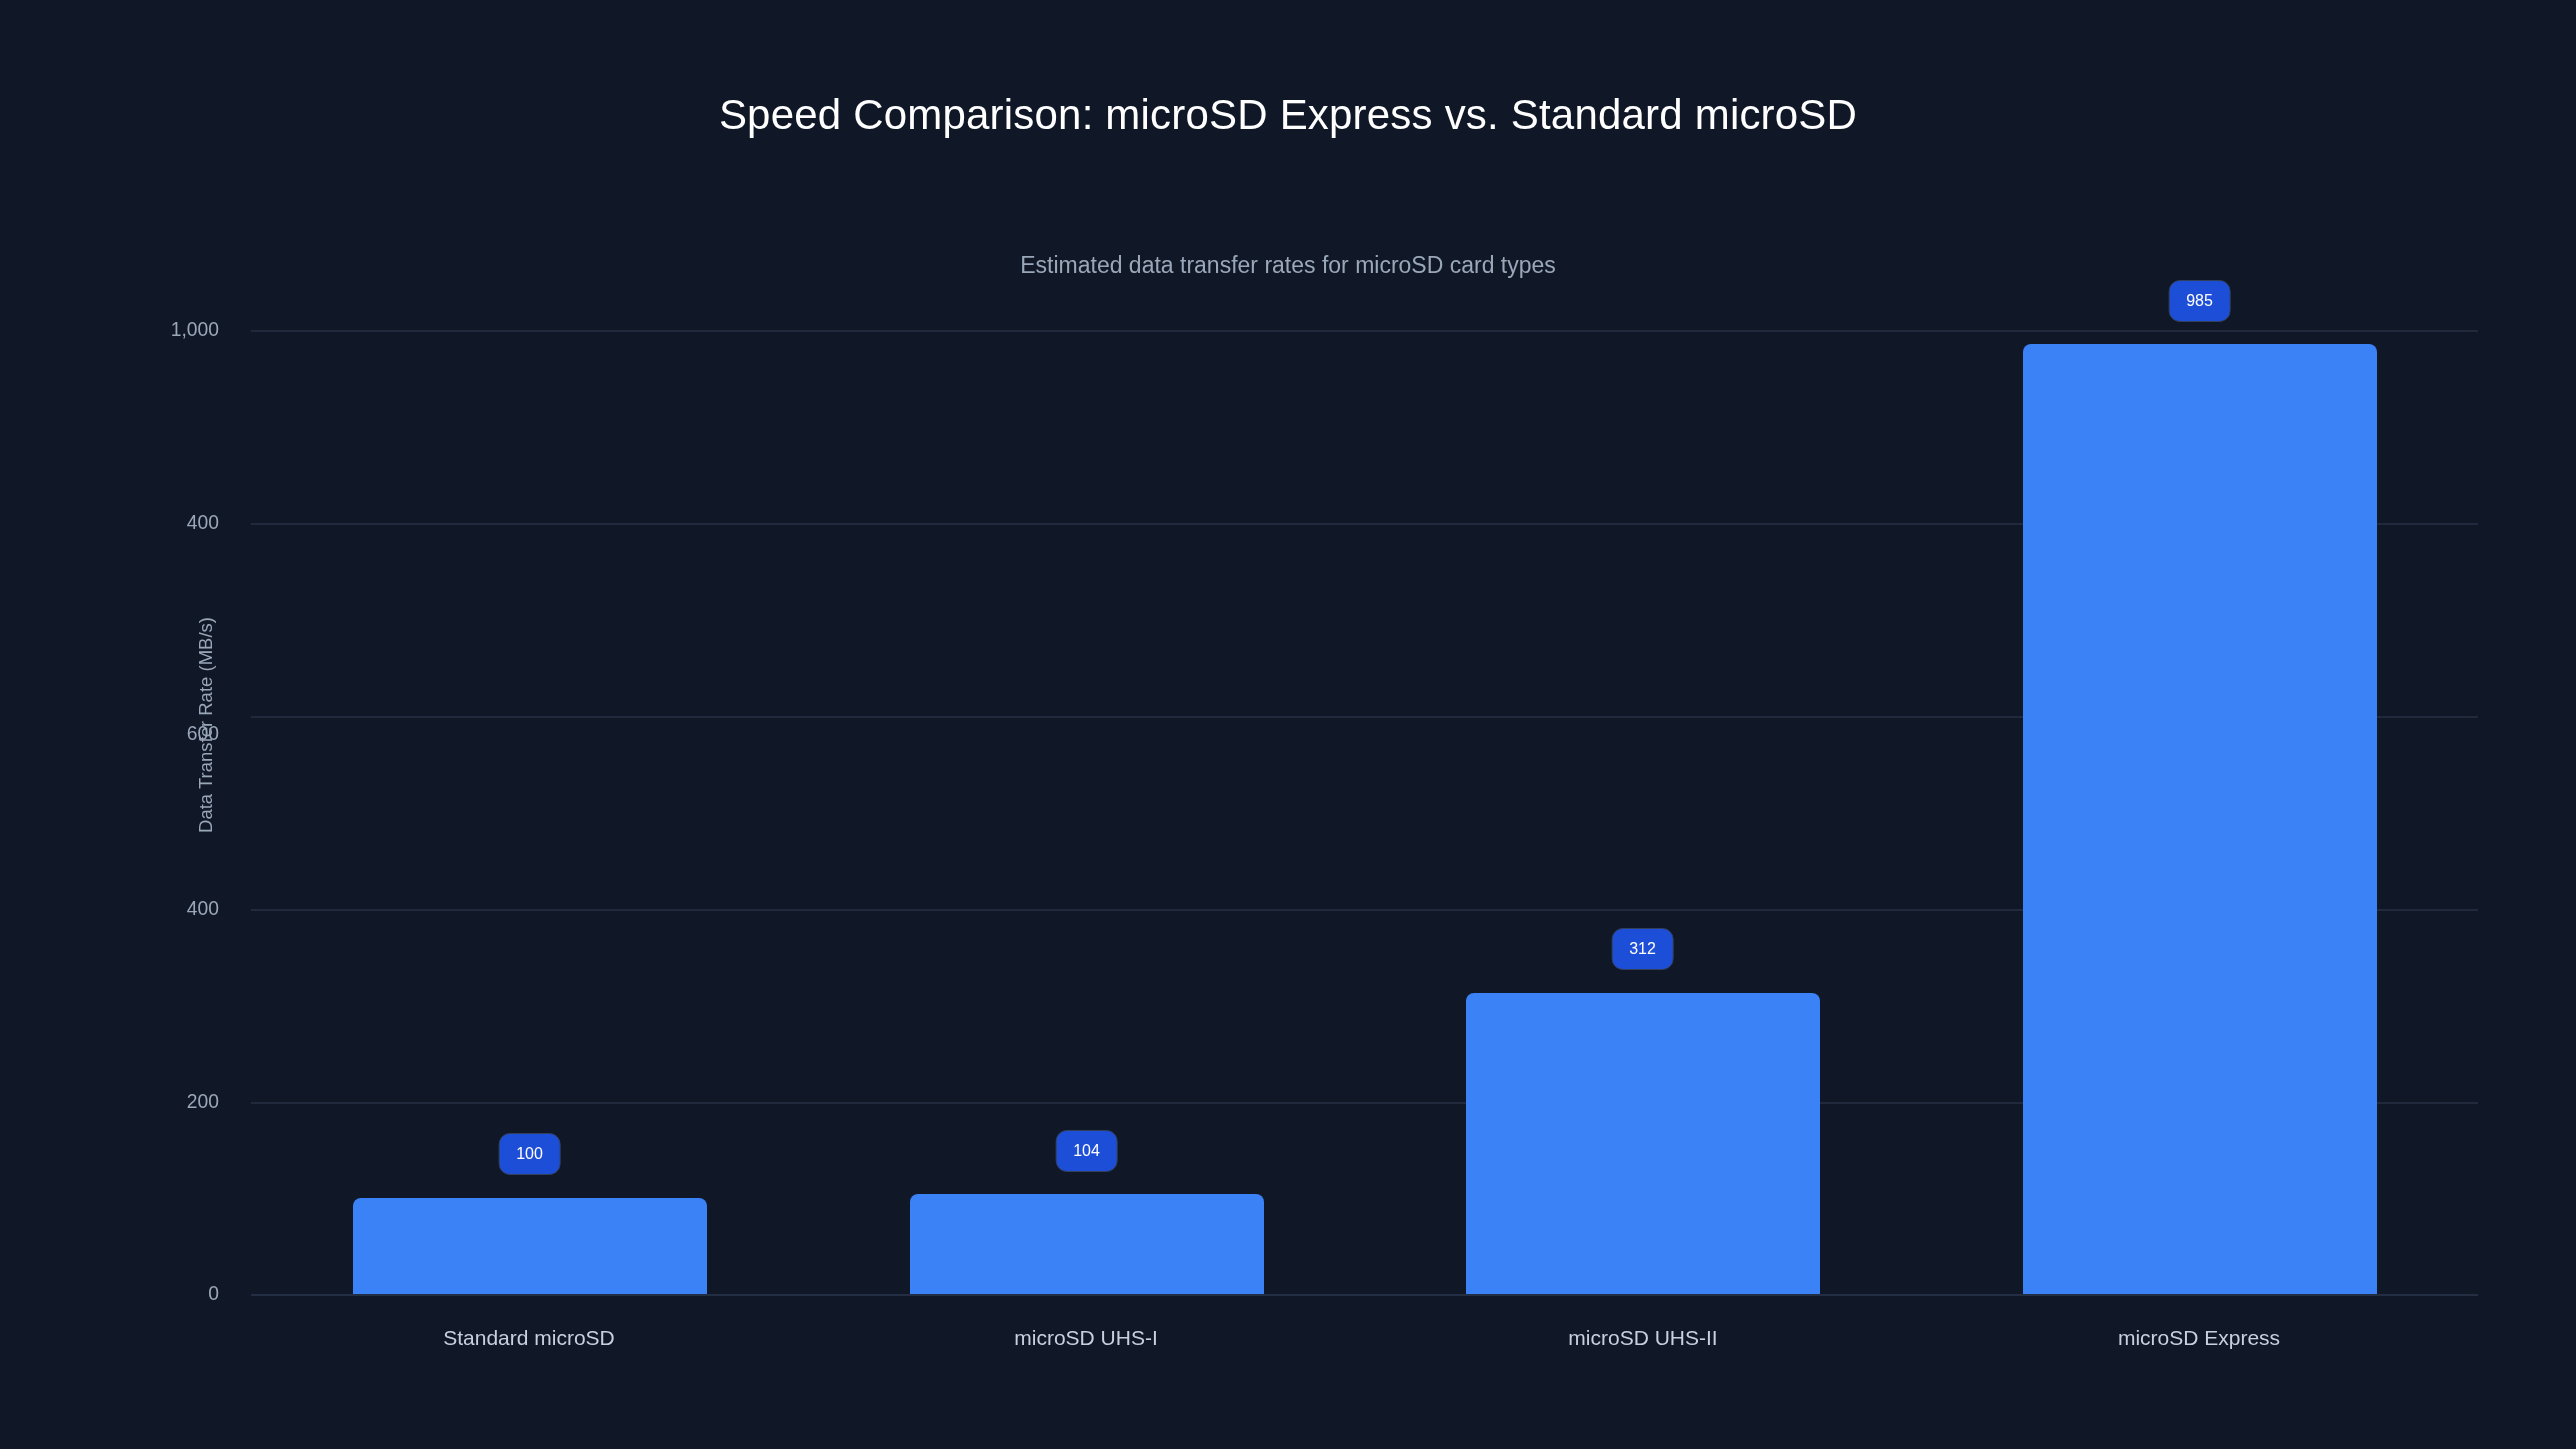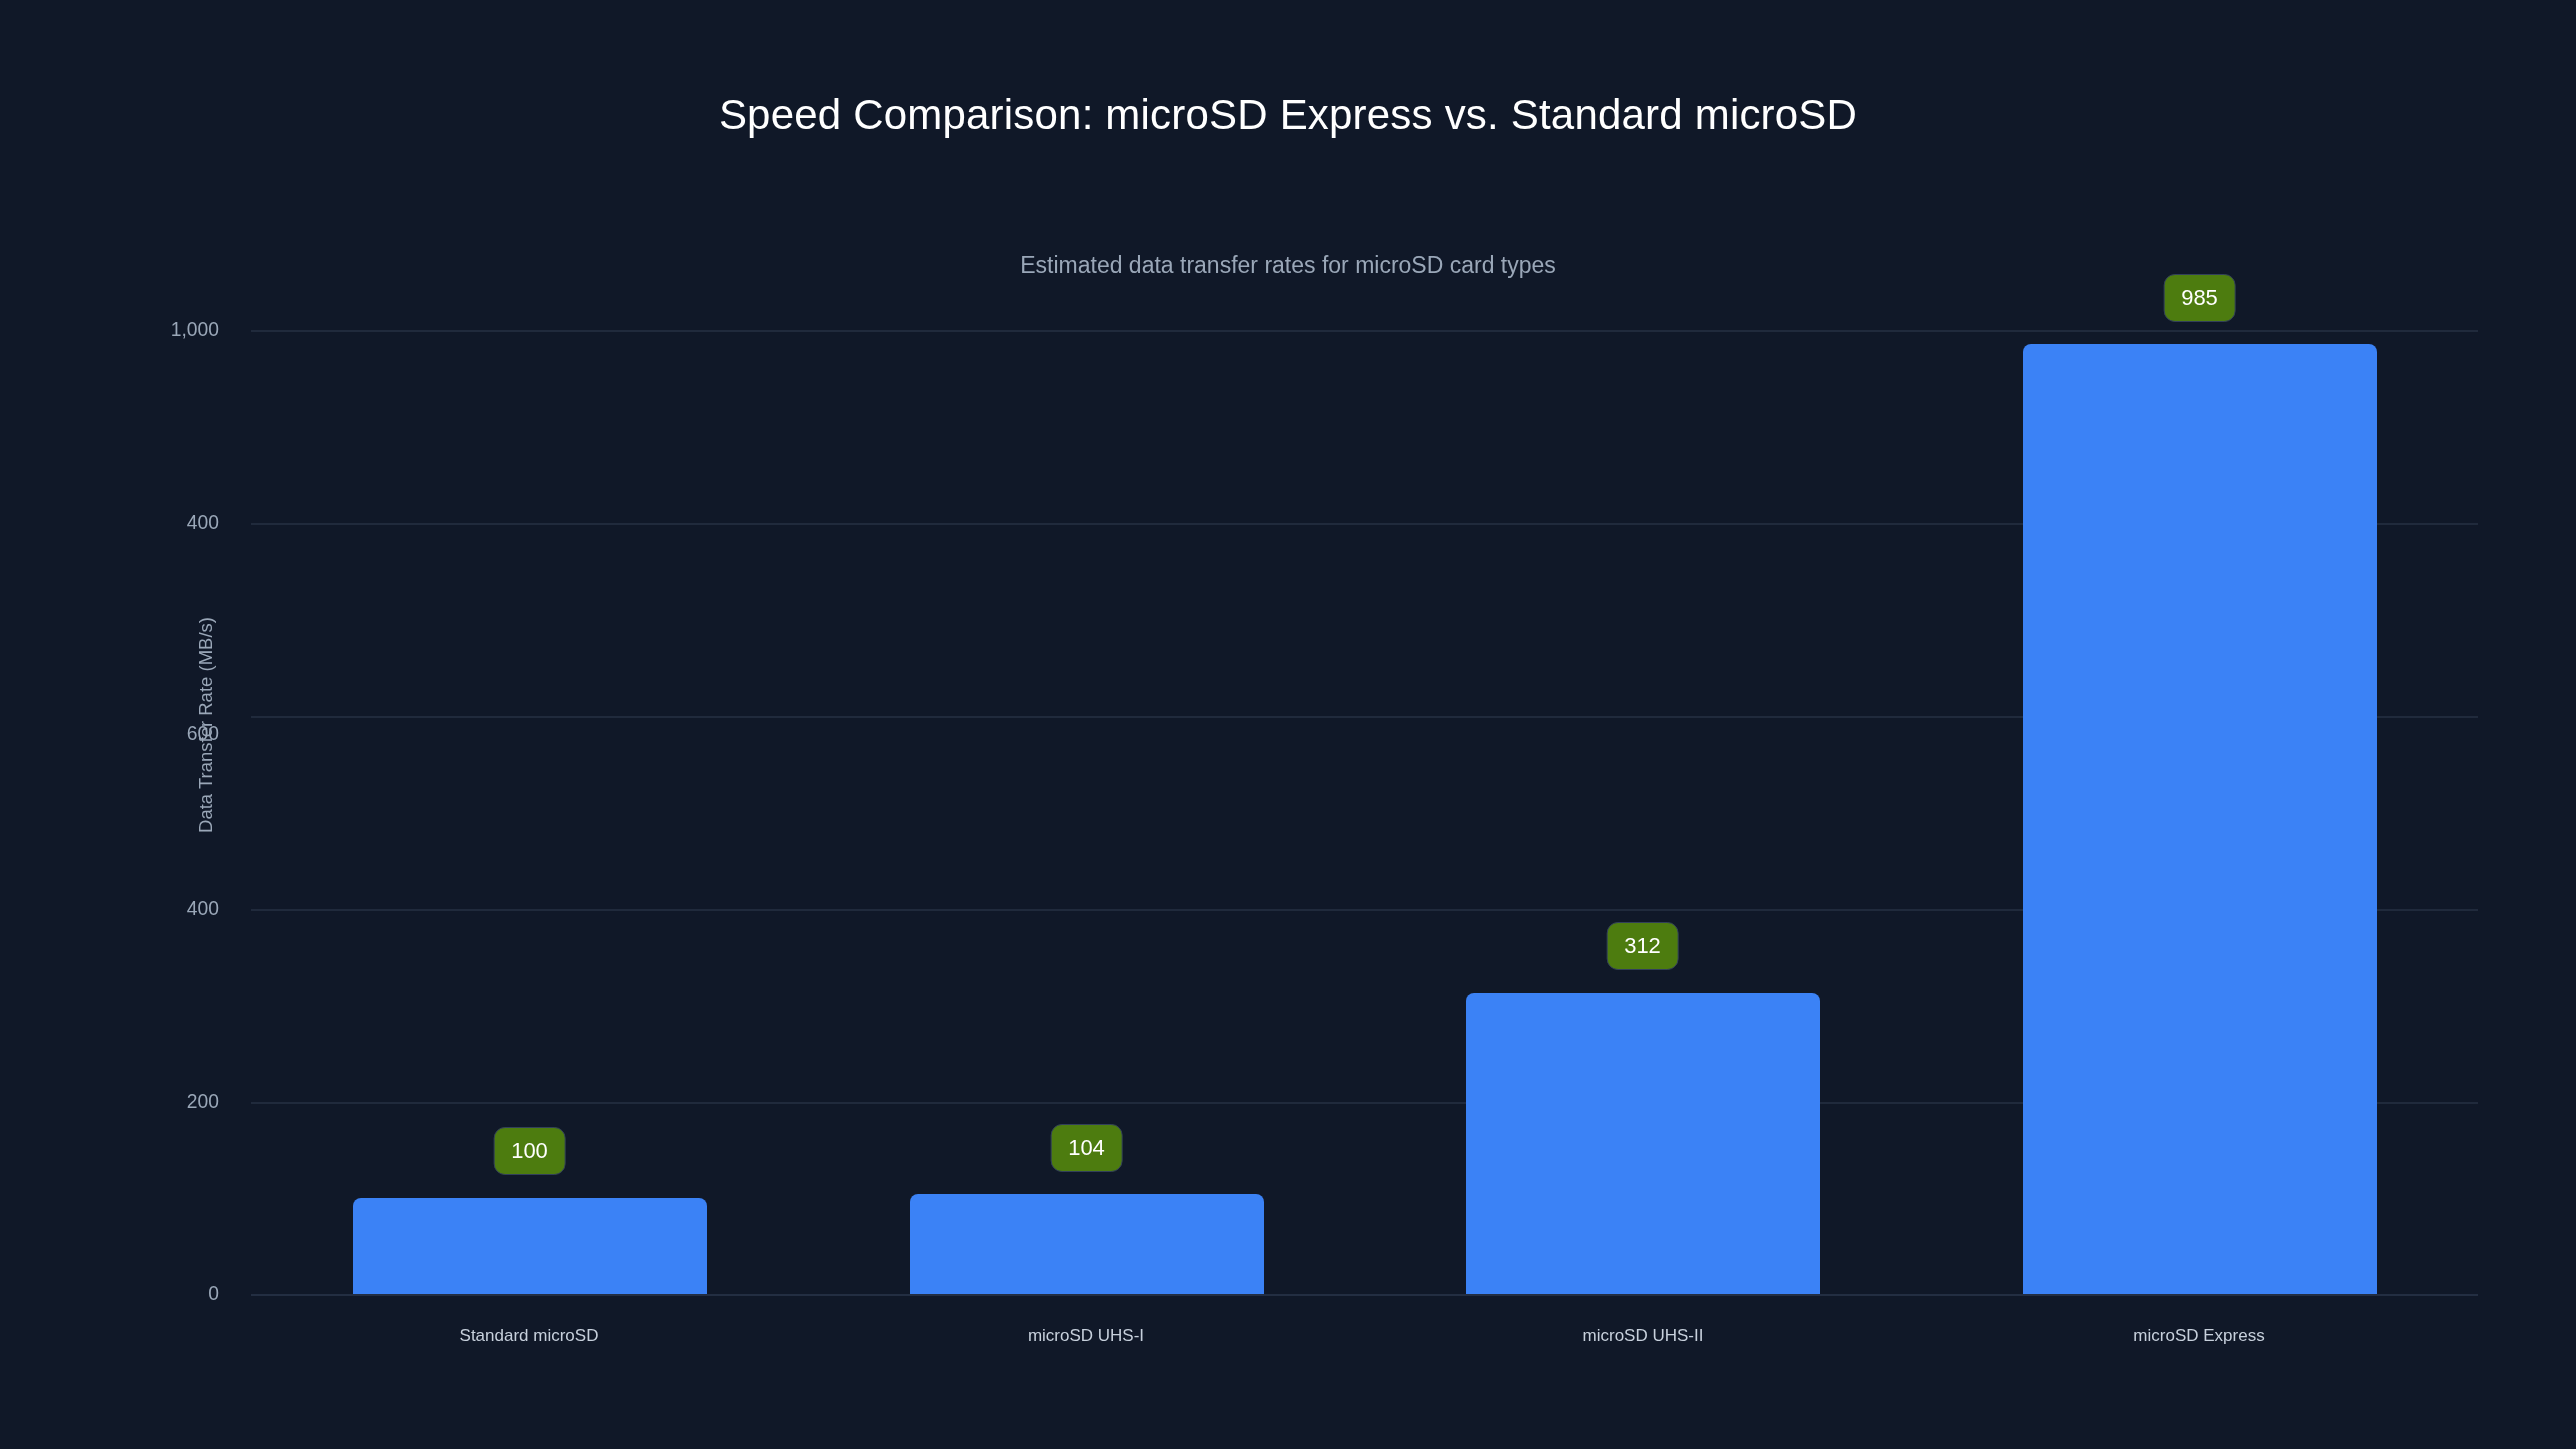--- a/index.html
+++ b/index.html
@@ -110,44 +110,44 @@
     left: 50%;
     transform: translateX(-50%);
     width: 354px;
     background: #3b82f6;
     border-radius: 8px 8px 0 0;
   }
   .bar-value {
     position: absolute;
     left: 50%;
     transform: translateX(-50%);
-    background: #4d7c0f;
+    background: #1d4ed8;
     border: 1.6px solid #32405a;
     border-radius: 11.3px;
     color: #ffffff;
-    font-size: 22px;
+    font-size: 16px;
     line-height: 1;
     padding: 12px 17px;
     white-space: nowrap;
   }
 
   
   .xlabels {
     position: absolute;
     left: 251px;
     top: 1327px;
     width: 2227px;
     height: 32px;
   }
   .xlabel {
     position: absolute;
     top: 0;
     text-align: center;
     color: #c7d0dc;
-    font-size: 17px;
+    font-size: 21px;
     line-height: 1;
     white-space: nowrap;
     transform: translateX(-50%);
   }
 </style>
 </head>
 <body>
 
 <div class="chart-card">
 

